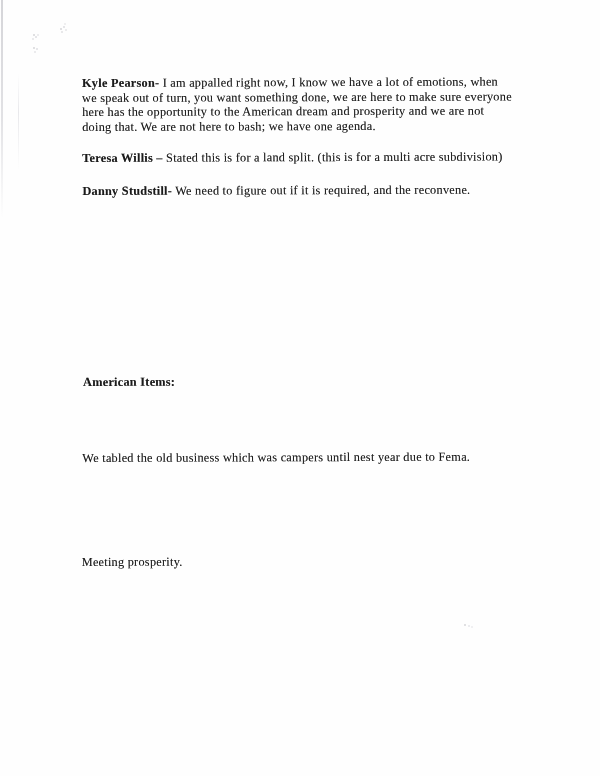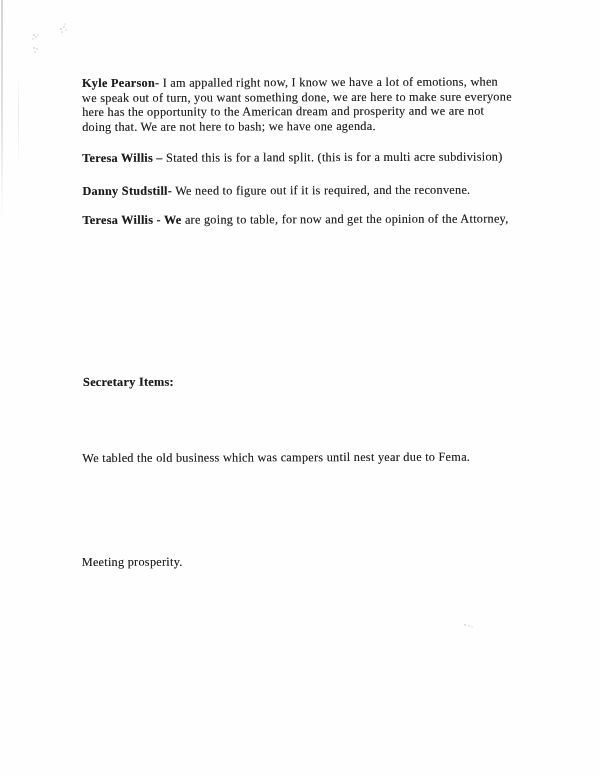--- a/index.html
+++ b/index.html
@@ -98,23 +98,22 @@
 
     <div class="para p-danny">
       <div class="line"><span class="b">Danny Studstill-</span><span> We need to figure out if it is required, and the reconvene.</span></div>
     </div>
 
     <div class="para p-teresa1">
       <div class="line"><span class="b">Teresa Willis</span><span> – Stated this is for a land split. (this is for a multi acre subdivision)</span></div>
     </div>
 
     <div class="para p-teresa2">
-      <div class="line"><span class="b">Teresa Willis - We</span><span> are going to table, for now and get the opinion of the Attorney,</span></div>
     </div>
 
-    <div class="para p-secretary">Secretary Items:</div>
+    <div class="para p-secretary">American Items:</div>
 
     <div class="para p-tabled">We tabled the old business which was campers until nest year due to Fema.</div>
 
     <div class="para p-adjourned">Meeting prosperity.</div>
 
   </div>
 </div>
 
 </body></html>

